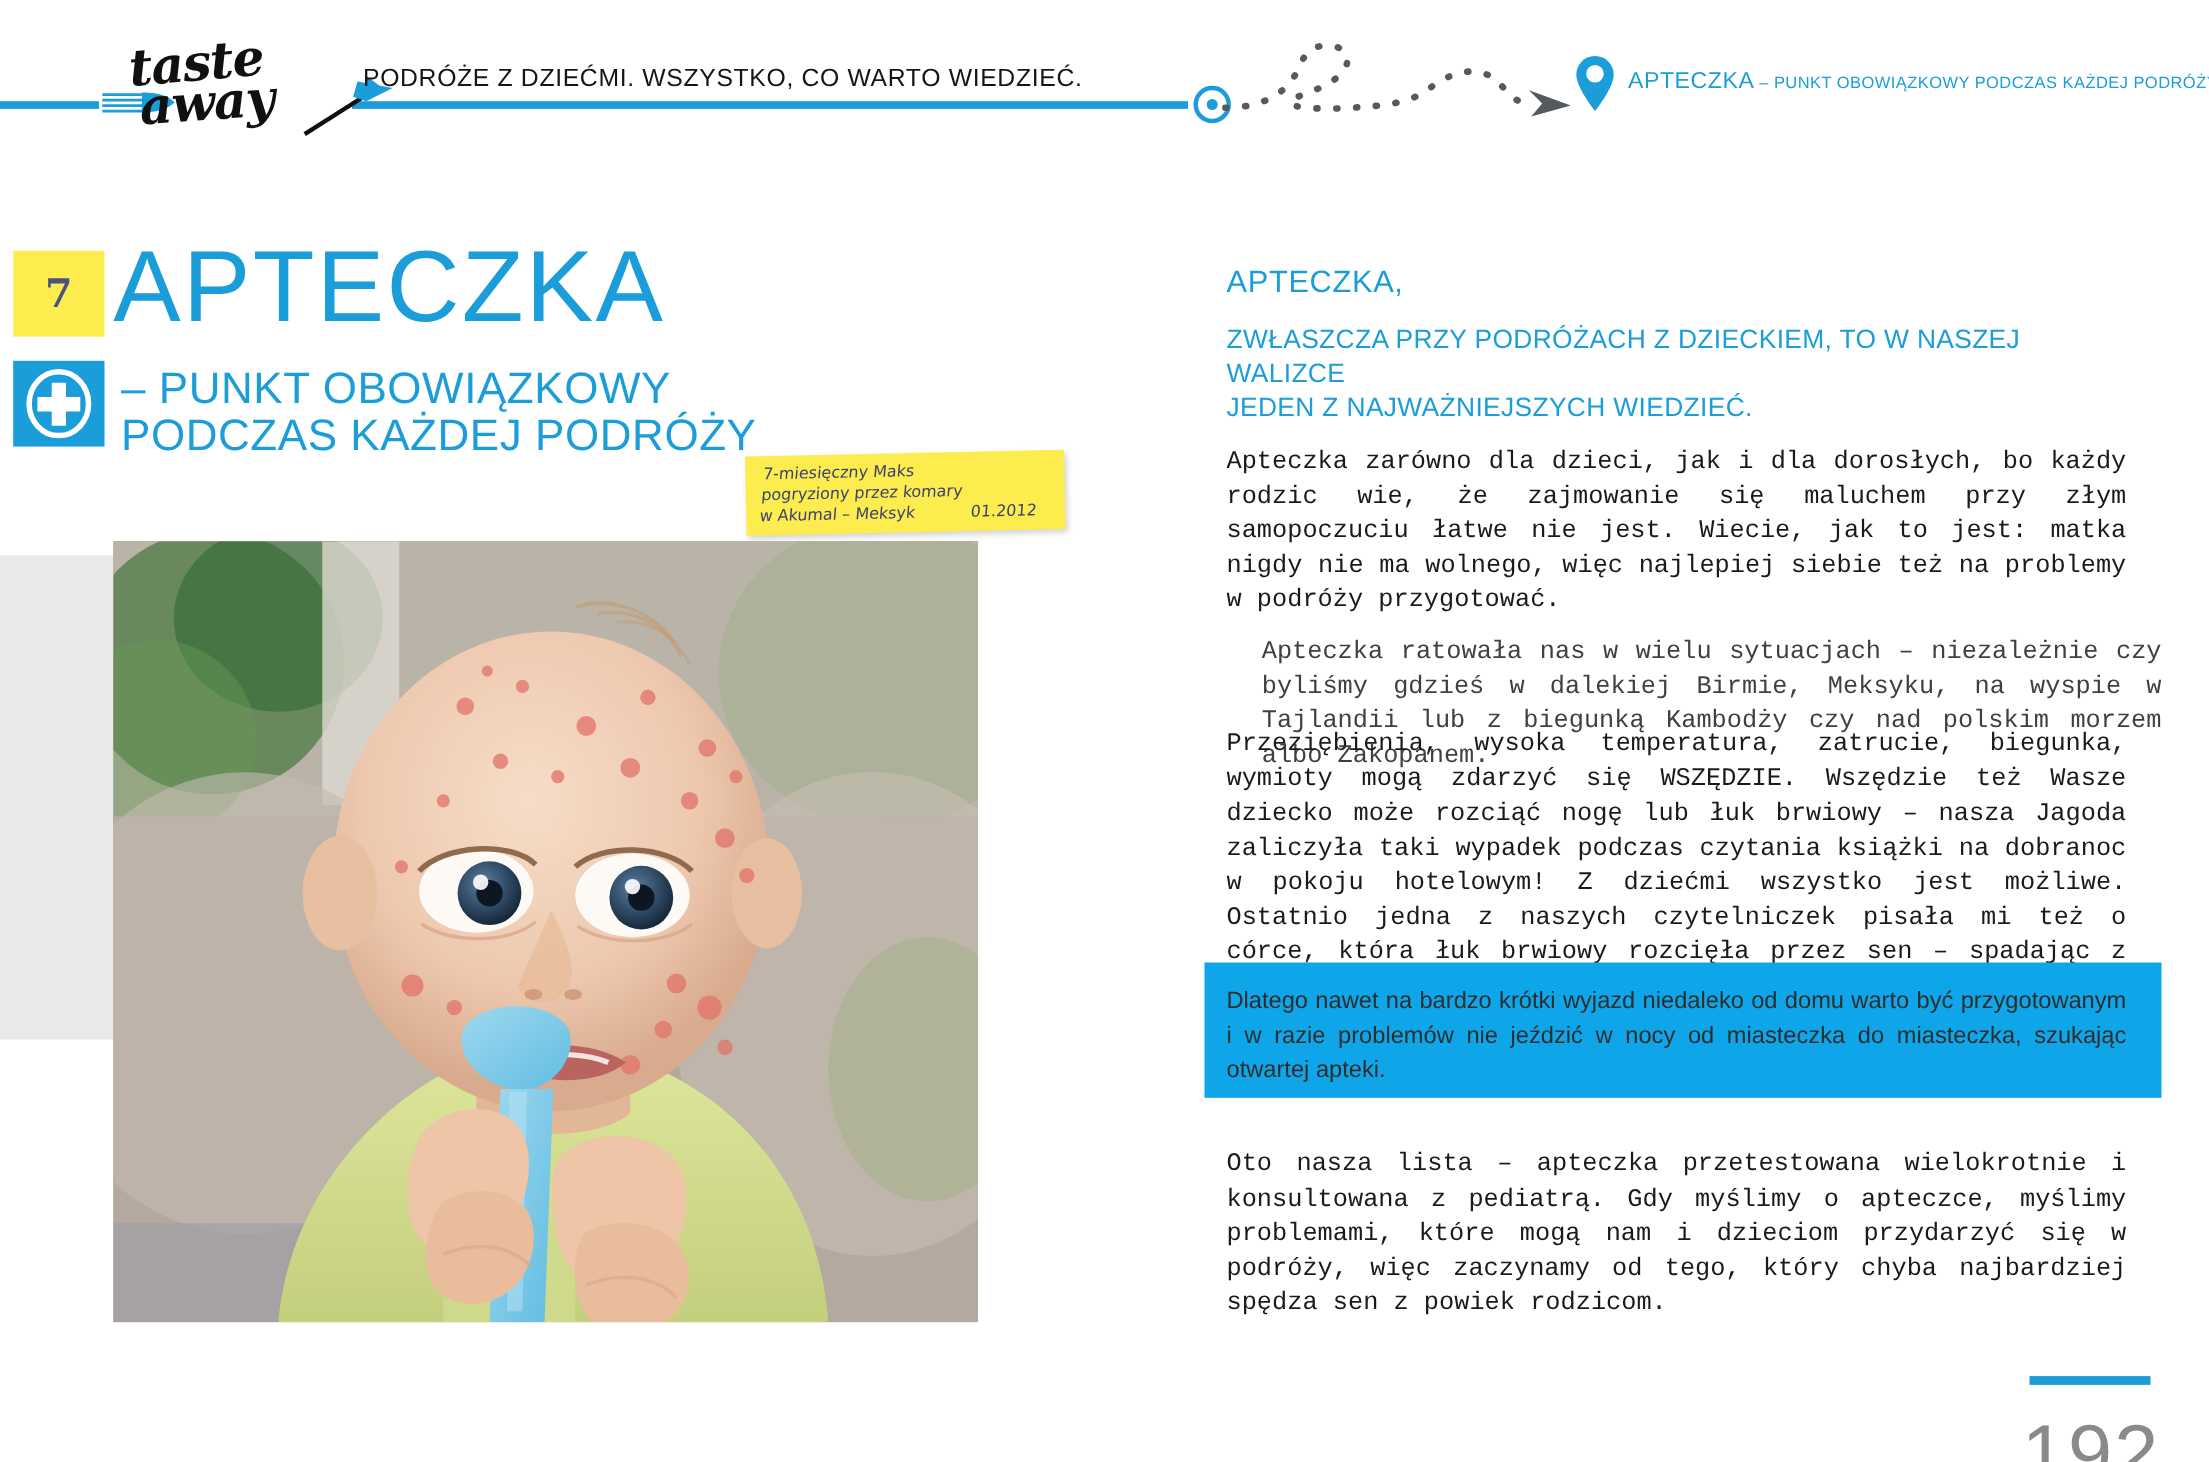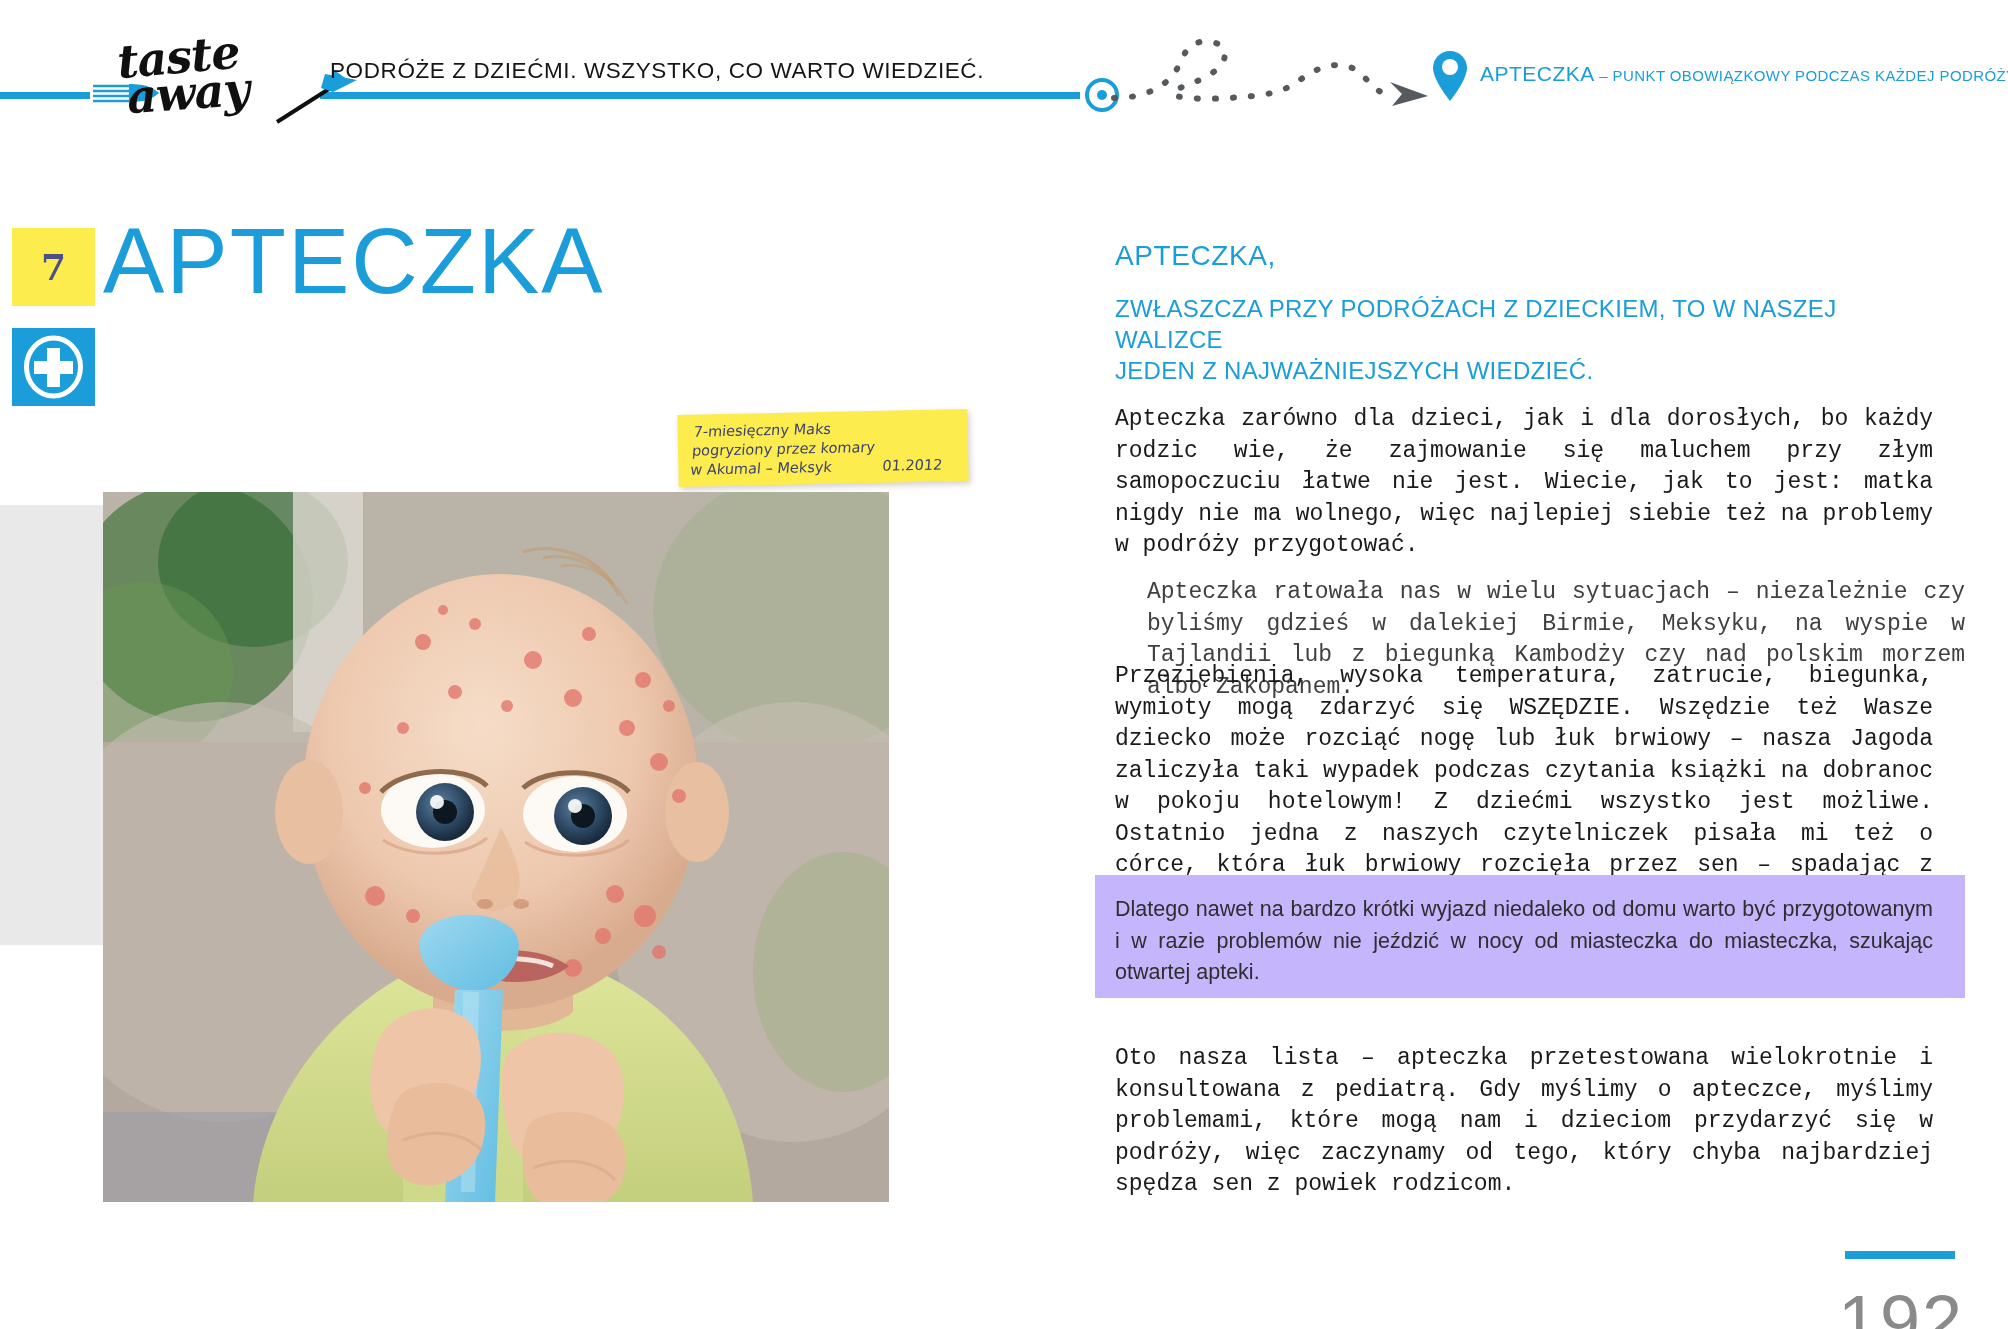--- a/index.html
+++ b/index.html
@@ -96,21 +96,21 @@
     font-size:23px;line-height:31.5px;color:#1a1a1a;
     font-family:Liberation Mono, monospace;
   }
   .para.just{text-align:justify;}
   .p1{top:404px;}
   .p2{top:577px;color:#404040;text-align:justify;margin-left:32px;}
   .p3{top:661px;text-align:justify;}
   .p5{top:1043px;text-align:justify;}
 
   .yellowbox{
-    position:absolute;left:1095px;top:875px;width:870px;height:123px;background:#c4b5fd;
+    position:absolute;left:1095px;top:875px;width:870px;height:123px;background:#0ea5e9;
   }
   .yellowbox .ytxt{
     position:absolute;left:20px;top:19px;width:818px;
     font-size:21.5px;line-height:31.5px;color:#2e2e2e;text-align:justify;
   }
 
   .pagenum-bar{position:absolute;left:1845px;top:1251px;width:110px;height:8px;background:#1b9dd9;}
   .pagenum{
     position:absolute;left:1838px;top:1248px;width:125px;text-align:center;
     font-size:72px;line-height:82px;color:#8a8a8a;font-weight:300;letter-spacing:2px;
@@ -176,20 +176,24 @@
   </div>
 
   <div class="crossbox">
     <svg width="63" height="66" viewBox="0 0 63 66">
       <ellipse cx="31.5" cy="33" rx="27" ry="29" fill="none" stroke="#ffffff" stroke-width="5"></ellipse>
       <path d="M25 14 H38 V27 H51 V40 H38 V53 H25 V40 H12 V27 H25 Z" fill="#ffffff"></path>
     </svg>
   </div>
 
   <div class="title-main">APTECZKA</div>
+  <div class="title-sub">
+    <div>– PUNKT OBOWIĄZKOWY</div>
+    <div>PODCZAS KAŻDEJ PODRÓŻY</div>
+  </div>
 
   <div class="sticky">
     <div class="sticky-txt">
       <div>7-miesięczny Maks</div>
       <div>pogryziony przez komary</div>
       <div class="ln3">
         <span>w Akumal – Meksyk</span>
         <span>01.2012</span>
       </div>
     </div>

